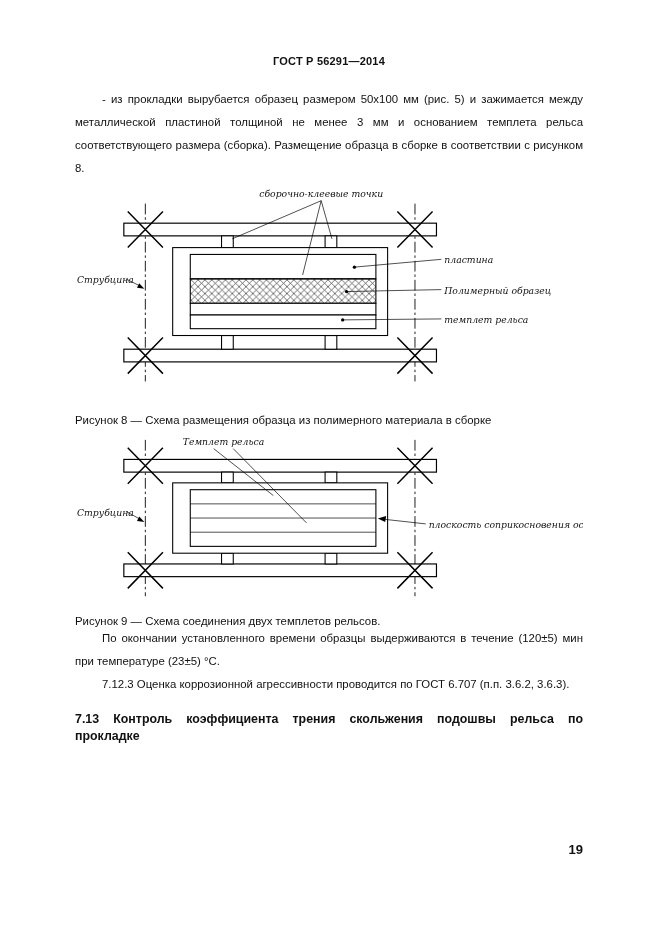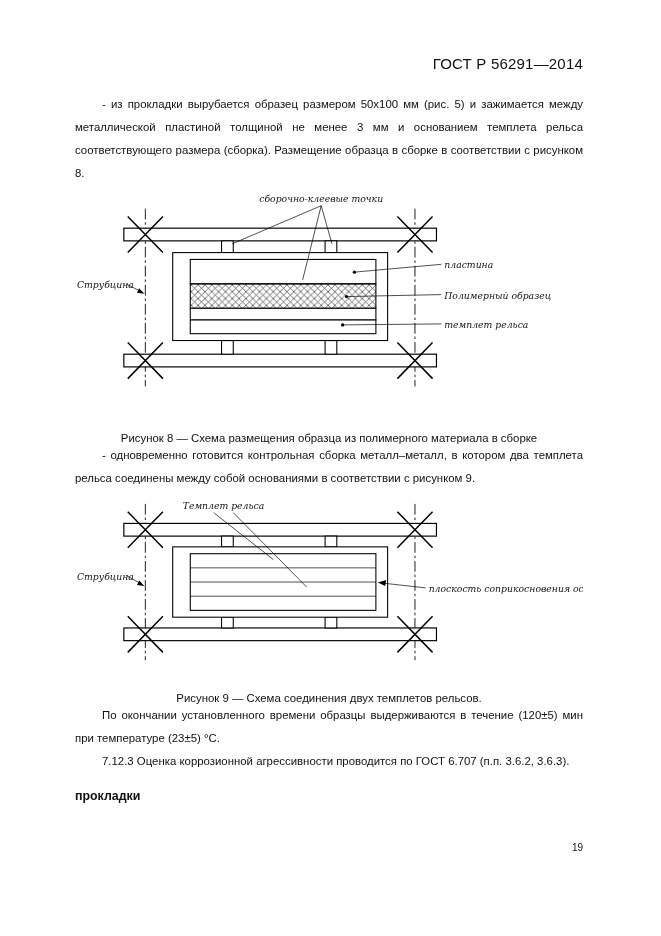--- a/index.html
+++ b/index.html
@@ -1,31 +1,31 @@
 <!DOCTYPE html>
 <html><head>
 <meta charset="utf-8">
 <style>
   html,body{margin:0;padding:0;background:#fff;}
   .page{
     width:661px;height:936px;background:#ffffff;position:relative;overflow:hidden;
     font-family:"Liberation Sans","DejaVu Sans",sans-serif;color:#111;
   }
   .content{position:absolute;left:75px;top:55px;width:508px;}
-  .doc-header{text-align:right;font-weight:normal;font-size:15px;margin:0 0 21px 0;letter-spacing:.2px;}
+  .doc-header{text-align:center;font-weight:bold;font-size:11px;margin:0 0 21px 0;letter-spacing:.2px;}
   p.body{font-size:11.4px;line-height:23px;text-align:justify;text-indent:27px;margin:0;}
   .mt13{margin-top:13px;}
   .mt16{margin-top:16px;}
   .figure{margin-top:4px;text-align:right;}
   .figure svg{display:block;margin:0 auto;}
-  .caption{font-size:11.4px;text-align:center;margin-top:23px;}
+  .caption{font-size:11.4px;margin-top:10px;}
   .section-heading{font-size:12.4px;font-weight:bold;margin-top:15px;line-height:16.5px;}
   .h1line{display:block;text-align:justify;text-align-last:justify;}
   .h2line{display:block;}
-  .page-number{position:absolute;right:78px;top:842px;font-weight:normal;font-size:10px;}
+  .page-number{position:absolute;right:78px;top:842px;font-weight:bold;font-size:13px;}
   
   .wrect{fill:#ffffff;stroke:#000;stroke-width:1.1;}
   .bar{fill:#ffffff;stroke:#000;stroke-width:1.2;}
   .cross{stroke:#000;stroke-width:1.5;fill:none;}
   .dashdot{stroke:#000;stroke-width:0.9;fill:none;stroke-dasharray:11 3 2.5 3;}
   .leader{stroke:#000;stroke-width:0.7;fill:none;}
   .dot{fill:#000;}
   .arrow{fill:#000;stroke:none;}
   .fig-label{font-family:"DejaVu Serif",serif;font-style:italic;font-size:9.5px;fill:#111;}
 </style>
@@ -85,21 +85,20 @@
         <text class="fig-label" x="378" y="142">темплет рельса</text>
 
         <path class="leader" d="M52 97 L68 105"></path>
         <polygon class="arrow" points="71,107 63.5,106 65.7,101.5"></polygon>
         <text class="fig-label" x="2" y="101">Струбцина</text>
       </svg>
     </div>
 
     <div class="caption">Рисунок 8 — Схема размещения образца из полимерного материала в сборке</div>
 
-    <p class="body mt13">- одновременно готовится контрольная сборка металл–металл, в котором два темплета рельса соединены между собой основаниями в соответствии с рисунком 9.</p>
 
     <div class="figure" style="margin-top:8px;">
       <svg width="508" height="171" viewBox="0 0 520 175">
 
         <path class="dashdot" d="M72 6 V166"></path>
         <path class="dashdot" d="M348 6 V166"></path>
 
         <rect class="bar" x="50" y="26" width="320" height="13"></rect>
         <rect class="bar" x="50" y="133" width="320" height="13"></rect>
 
@@ -129,20 +128,21 @@
         <text class="fig-label" x="362" y="96">плоскость соприкосновения оснований</text>
       </svg>
     </div>
 
     <div class="caption">Рисунок 9 — Схема соединения двух темплетов рельсов.</div>
 
     <p class="body">По окончании установленного времени образцы выдерживаются в течение (120±5) мин при температуре (23±5) °С.</p>
     <p class="body">7.12.3 Оценка коррозионной агрессивности проводится по ГОСТ 6.707 (п.п. 3.6.2, 3.6.3).</p>
 
     <div class="section-heading">
-      <span class="h2line">прокладки</span>
+      <span class="h1line">7.13 Контроль коэффициента трения скольжения подошвы рельса по</span>
+      <span class="h2line">прокладке</span>
     </div>
 
 
   </div>
 
   <div class="page-number">19</div>
 </div>
 
 </body></html>

